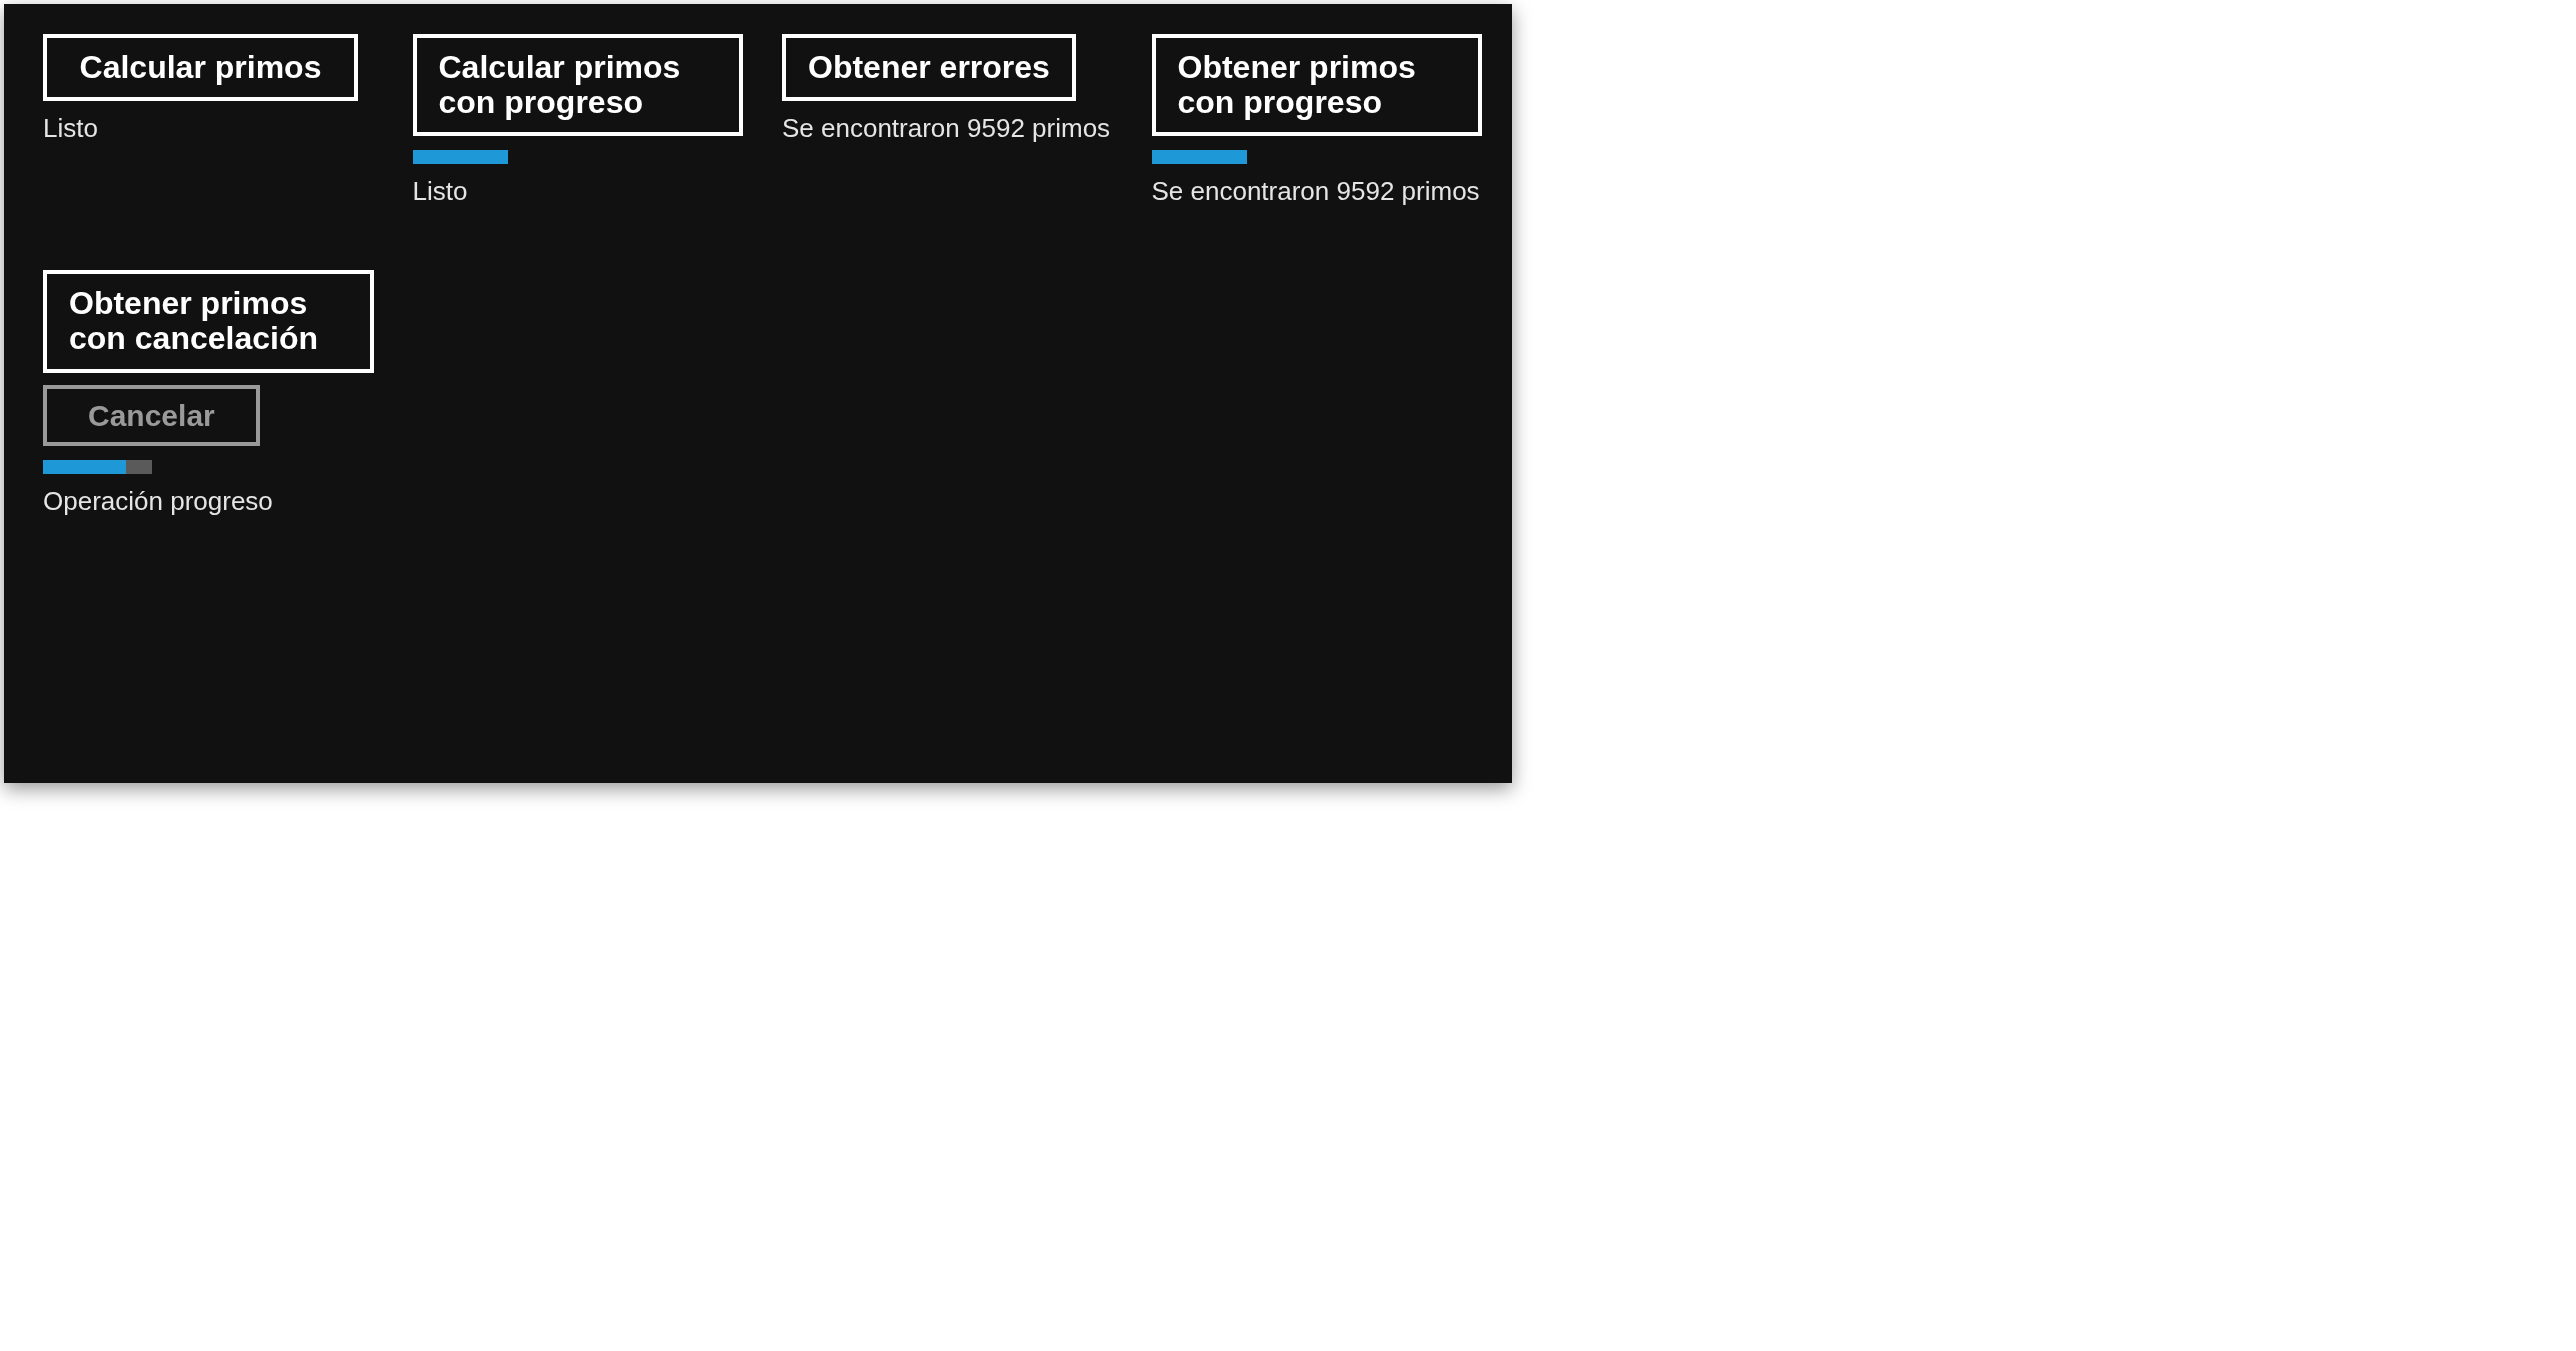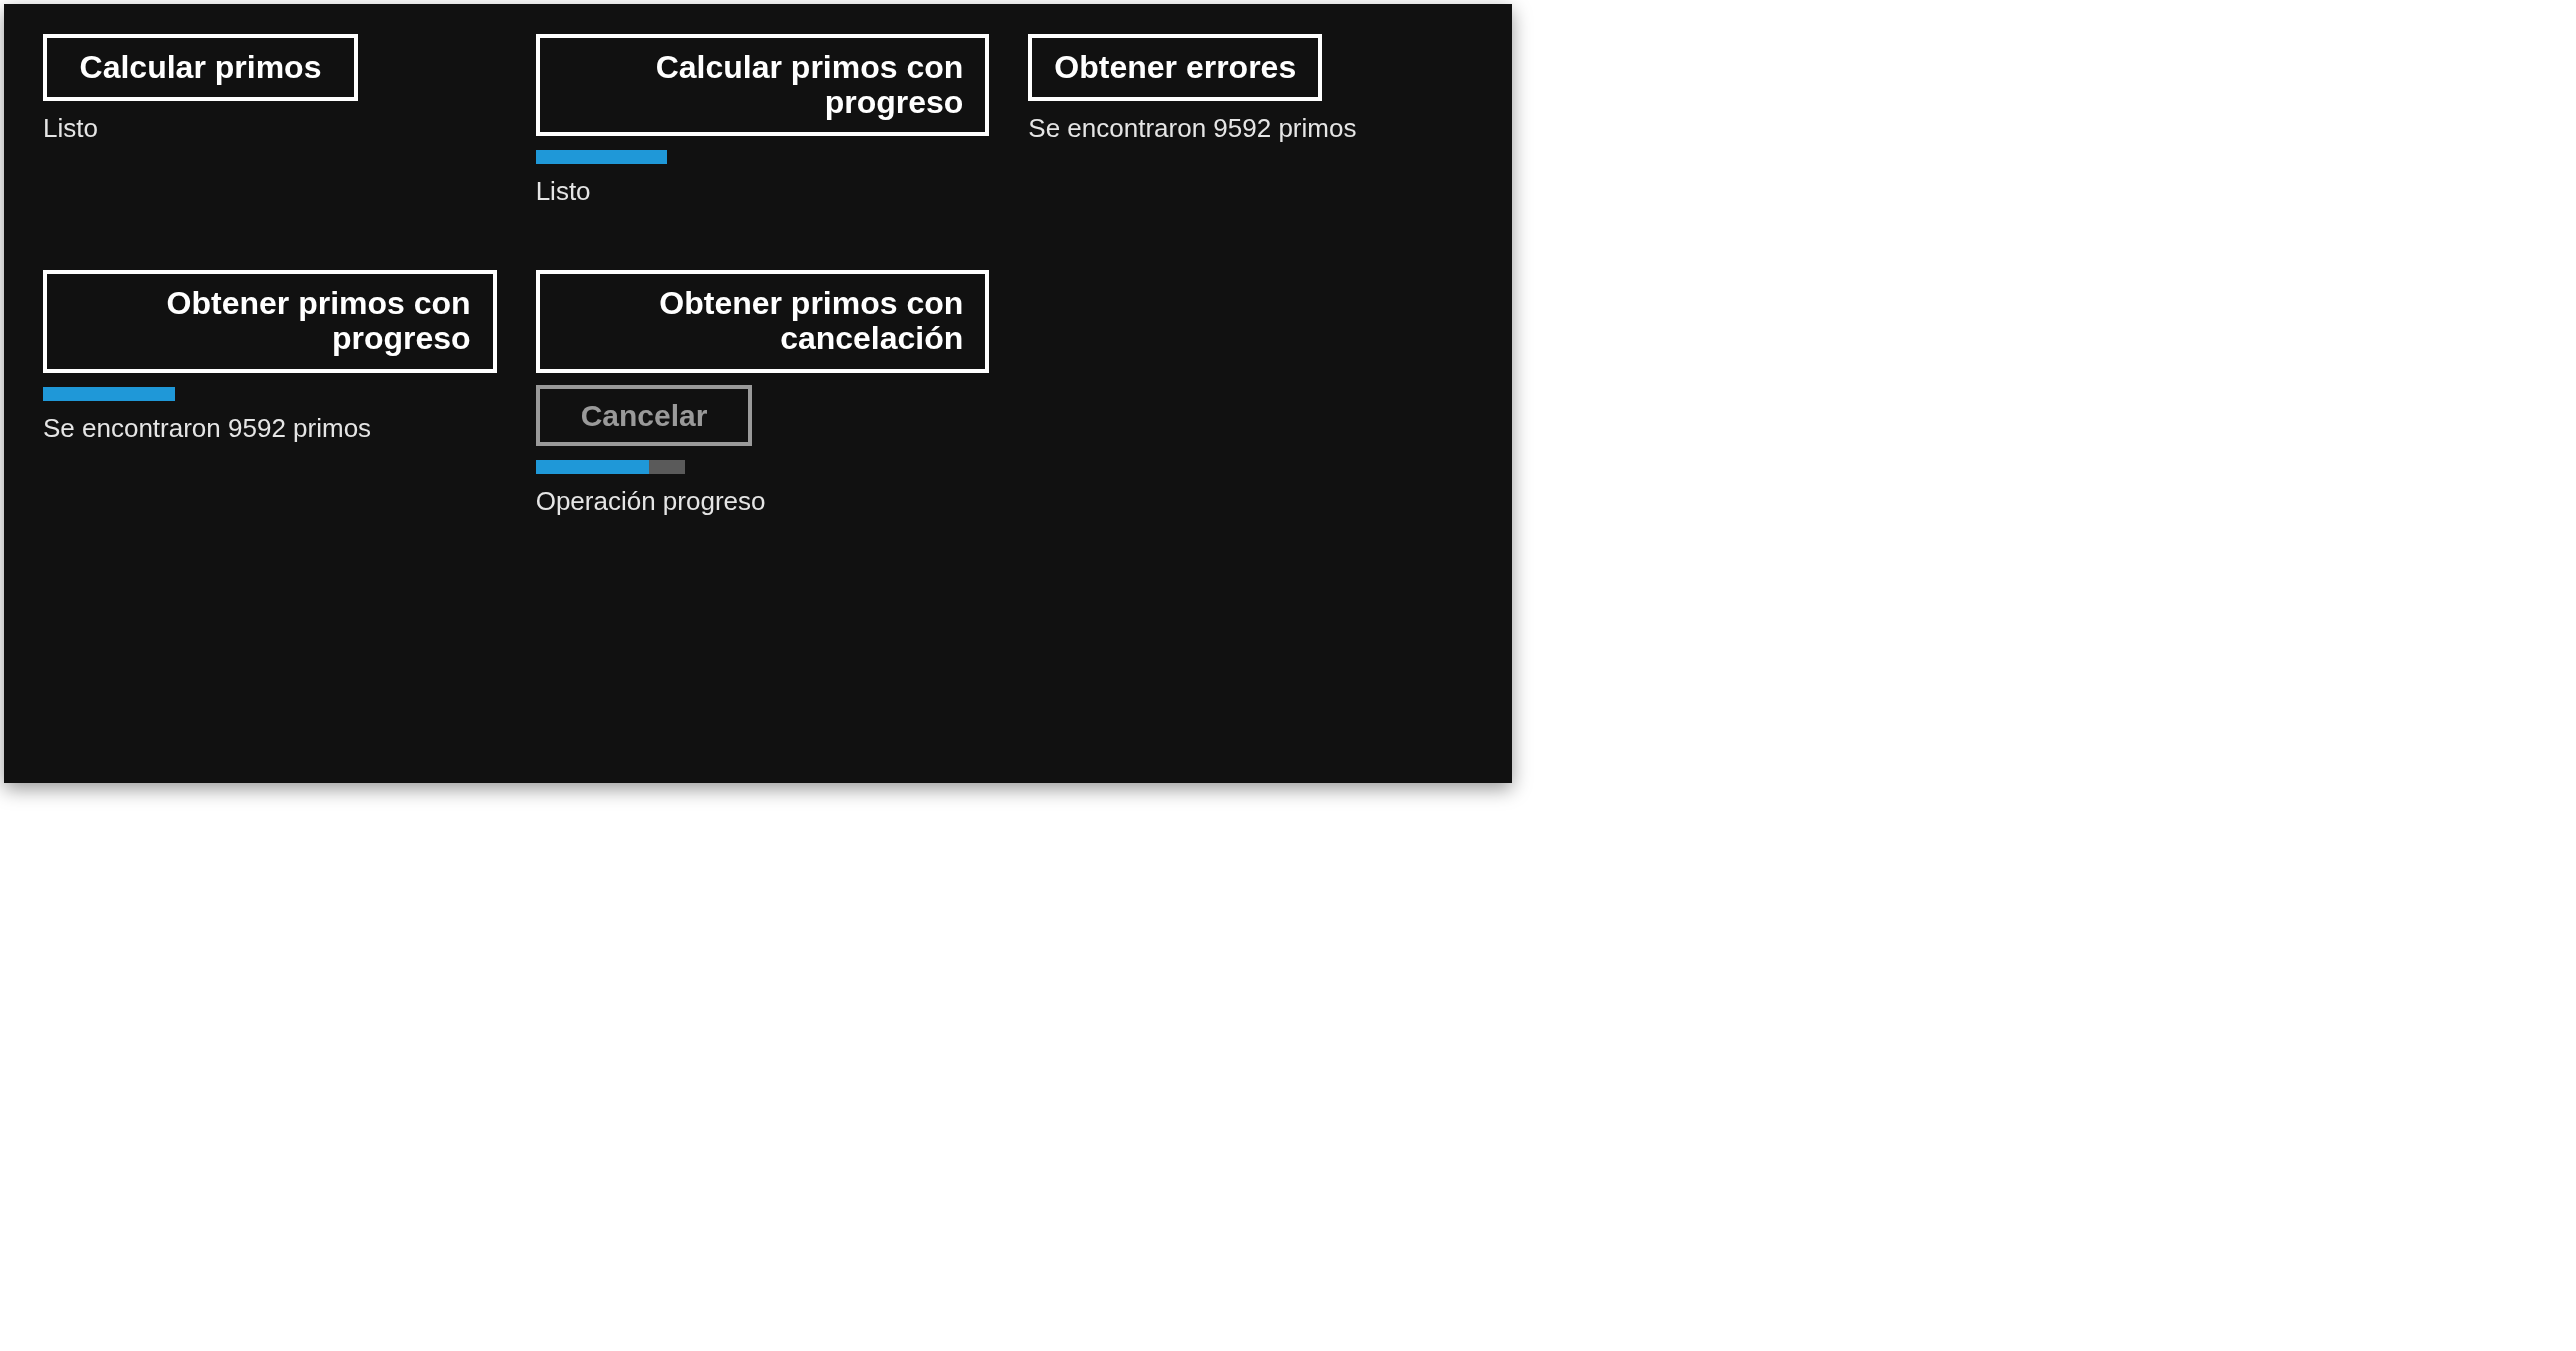--- a/index.html
+++ b/index.html
@@ -10,21 +10,21 @@
     display: flex;
     align-items: flex-start;
     justify-content: flex-start;
   }
   .app {
     width: 1508px;
     height: 779px;
     background: #111111;
     box-shadow: 0 6px 18px rgba(0,0,0,0.4);
     display: grid;
-    grid-template-columns: 1fr 1fr 1fr;
+    grid-template-columns: 1fr 1fr 1fr 1fr;
     grid-template-rows: 1fr 1fr 1fr;
     column-gap: 39px;
     row-gap: 39px;
     padding: 30px 30px 30px 39px;
     margin: 4px;
   }
   .cell { display: flex; flex-direction: column; align-items: flex-start; }
   .cell.left  { align-items: flex-start; }
   .cell.right { align-items: flex-start; }
   .btn {
@@ -32,21 +32,21 @@
     border: 4px solid #ffffff;
     color: #ffffff;
     font-weight: 600;
     font-size: 32px;
     padding: 12px 22px;
     background: transparent;
     cursor: pointer;
     user-select: none;
     line-height: 1.1;
   }
-  .btn.wide { width: 100%; text-align: right; }
+  .btn.wide { width: 100%; text-align: left; }
   .btn.secondary {
     border-color: #9a9a9a;
     color: #9a9a9a;
     font-size: 30px;
     padding: 10px 41px;
     margin-top: 12px;
   }
   .status {
     color: #e5e5e5;
     font-size: 26px;

